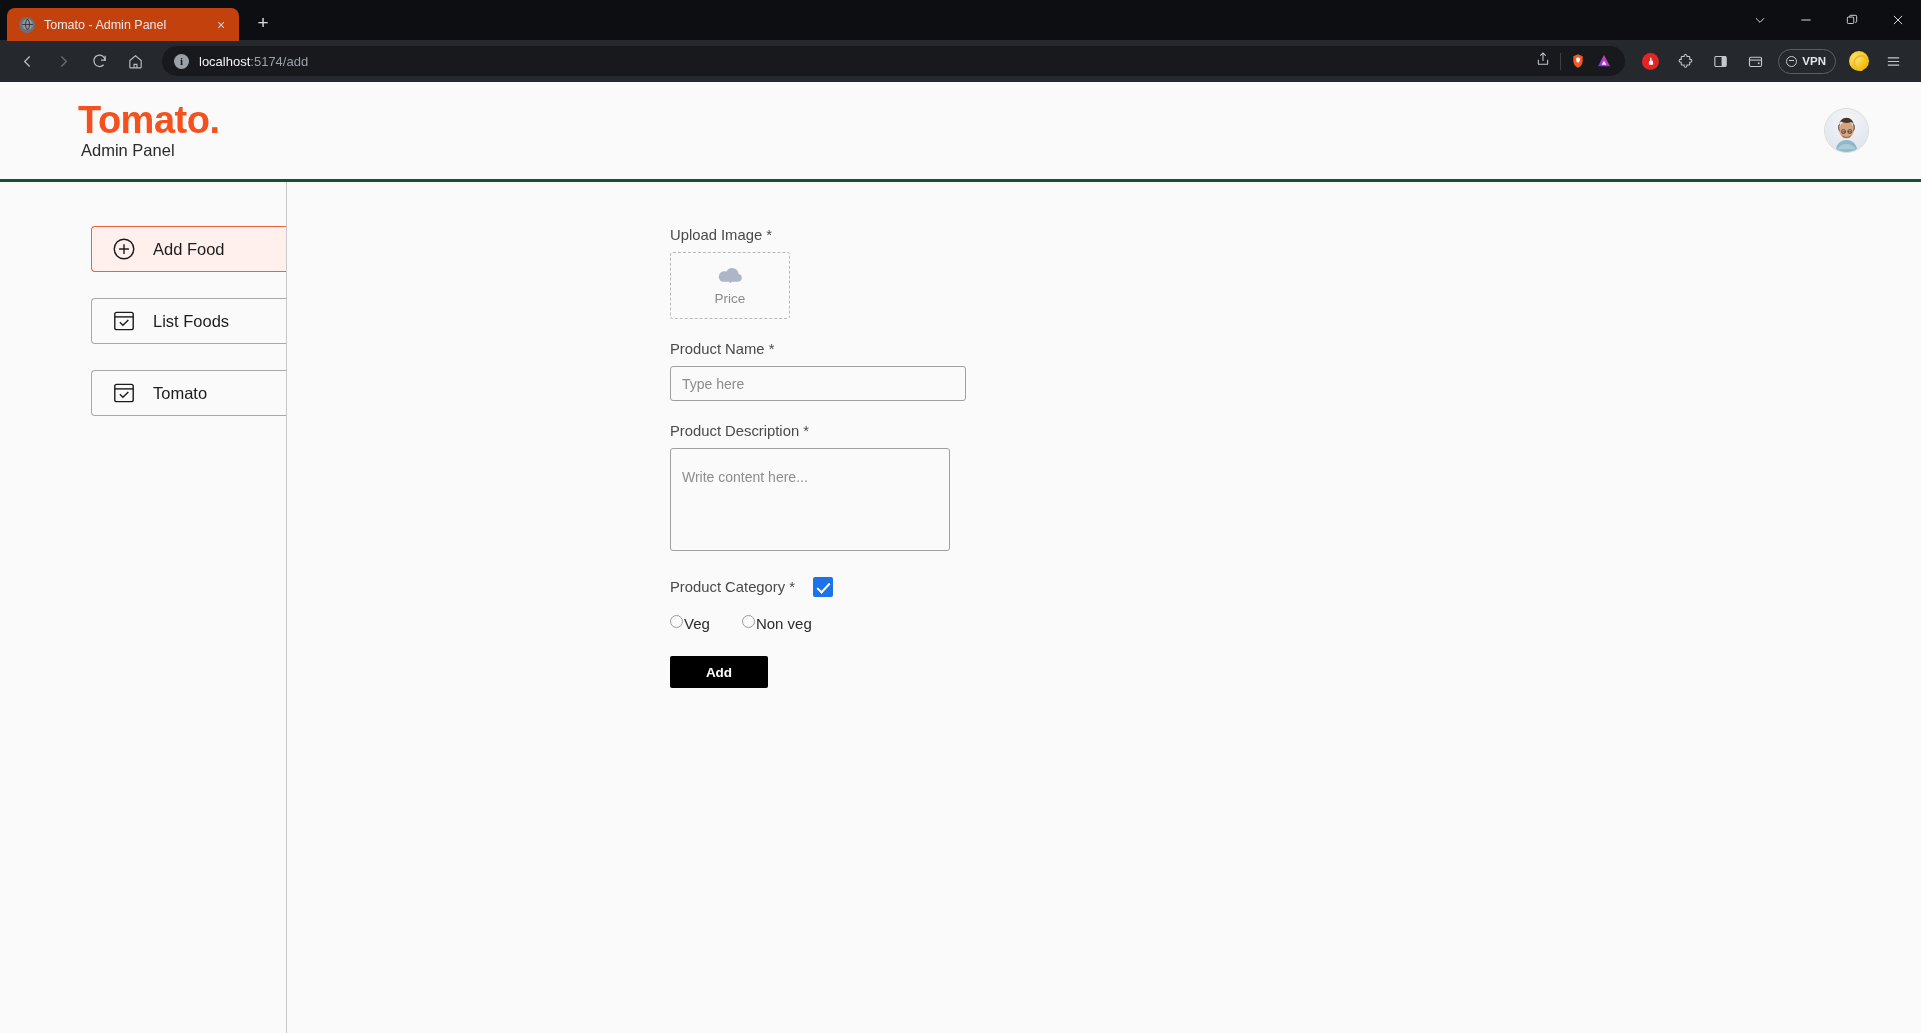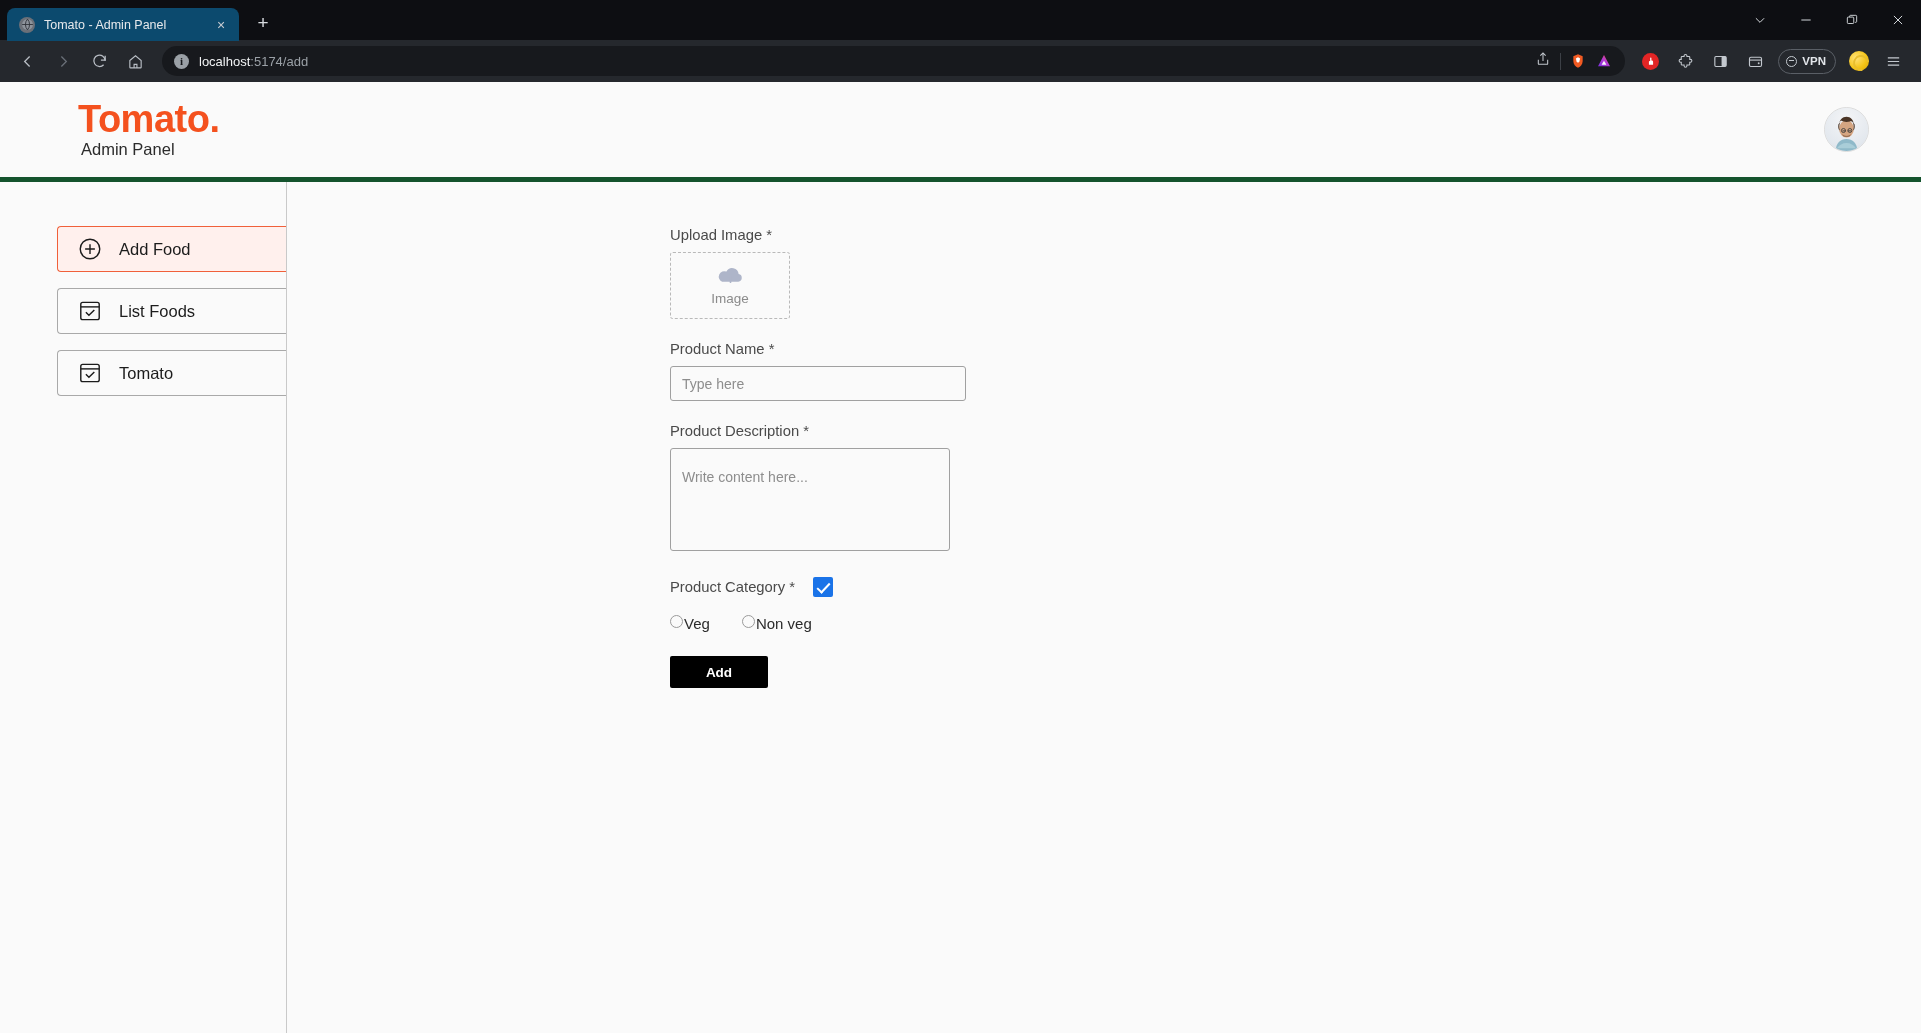--- a/index.html
+++ b/index.html
@@ -13,21 +13,21 @@
   
   .browser { width: 1921px; height: 1033px; display: flex; flex-direction: column; background:#17181c; }
 
   .tabstrip {
     height: 40px; background: #0d0e12;
     display: flex; align-items: flex-end; padding-left: 7px; position: relative;
   }
   .tab {
     display: flex; align-items: center; gap: 9px;
     height: 33px; width: 232px;
-    background: #0c4a6e; border-radius: 8px 8px 0 0;
+    background: #c2410c; border-radius: 8px 8px 0 0;
     padding: 0 10px 0 12px; position: relative; top: 1px;
   }
   .tab-favicon {
     width: 16px; height: 16px; border-radius: 50%;
     background: #6b7078; display:flex; align-items:center; justify-content:center;
     flex: 0 0 auto;
   }
   .tab-favicon svg { width: 13px; height: 13px; }
   .tab-title {
     flex: 1 1 auto; color: #e7e9ec; font-size: 12.5px; white-space: nowrap;
@@ -109,41 +109,41 @@
     content:""; position: absolute; left: 4px; top: 4px; width: 12px; height: 12px;
     border-radius: 50%; border: 2.5px solid #e8be2f; border-right-color: transparent;
     transform: rotate(35deg);
   }
 
   
   .viewport { flex: 1 1 auto; background: #fafafa; position: relative; overflow: hidden; }
 
   .app-header {
     height: 100px; display: flex; align-items: center; justify-content: space-between;
-    padding: 0 52px 0 78px; border-bottom: 5px solid #14532d; background: #fafafa;
+    padding: 0 52px 0 78px; border-bottom: 3px solid #14532d; background: #fafafa;
   }
   .logo-wrap { display: flex; flex-direction: column; gap: 2px; }
   .logo {
     font-size: 38px; font-weight: 700; letter-spacing: -0.5px; line-height: 1;
   }
   .logo-sub { font-size: 16.5px; color: #2b2b2b; padding-left: 3px; }
   .av-big {
     width: 45px; height: 45px; border-radius: 50%; overflow: hidden;
     border: 1px solid #dcdcdc; background: #e9edf1; position: relative;
   }
   .av-big .face-bg { position: absolute; inset: 0; background: radial-gradient(circle at 50% 28%, #f4f5f7 0%, #e3e8ee 70%, #d7dde4 100%); }
   .av-big svg { position: absolute; inset: 0; width: 100%; height: 100%; }
 
   .app-body { display: flex; height: calc(100% - 100px); }
 
   .sidebar {
     width: 287px; border-right: 1px solid #c9c9c9; background: #fafafa;
     padding-top: 44px; flex: 0 0 auto; overflow: hidden;
   }
-  .side-list { display: flex; flex-direction: column; gap: 16px; padding-left: 57px; justify-content: center; }
+  .side-list { display: flex; flex-direction: column; gap: 26px; padding-left: 91px; justify-content: center; }
   .side-item {
     display: flex; align-items: center; gap: 16px;
     height: 46px; width: 300px;
     border: 1px solid #a9a9a9; border-right: 0;
     border-radius: 4px 0 0 4px;
     padding-left: 19px; background: #fafafa; cursor: pointer;
     font-size: 16.5px; color: #1c1c1c;
   }
   .side-item.active { background: #fff0ed; border-color: #f0603a; }
   .side-ico { width: 26px; height: 26px; flex: 0 0 auto; color: #1c1c1c; }
@@ -432,21 +432,21 @@
 
           <div class="f-block">
             <div class="f-label">Upload Image *</div>
             <label class="upload-box">
               <span>
                 <svg viewBox="0 0 32 22" fill="currentColor">
                   <path d="M25.6 9.2A7.6 7.6 0 0 0 11.2 6.4 6 6 0 0 0 6 18.3h19.2a4.6 4.6 0 0 0 .4-9.1z"></path>
                   <path d="M16 19V9.5m0 0l-3.2 3.2M16 9.5l3.2 3.2" stroke="#aeb5c9" stroke-width="2" fill="none" stroke-linecap="round"></path>
                 </svg>
               </span>
-              <span>Image</span>
+              <span>Price</span>
             </label>
           </div>
 
           <div class="f-block">
             <div class="f-label">Product Name *</div>
             <input class="t-input" type="text" placeholder="Type here" style="">
           </div>
 
           <div class="f-block">
             <div class="f-label">Product Description *</div>

